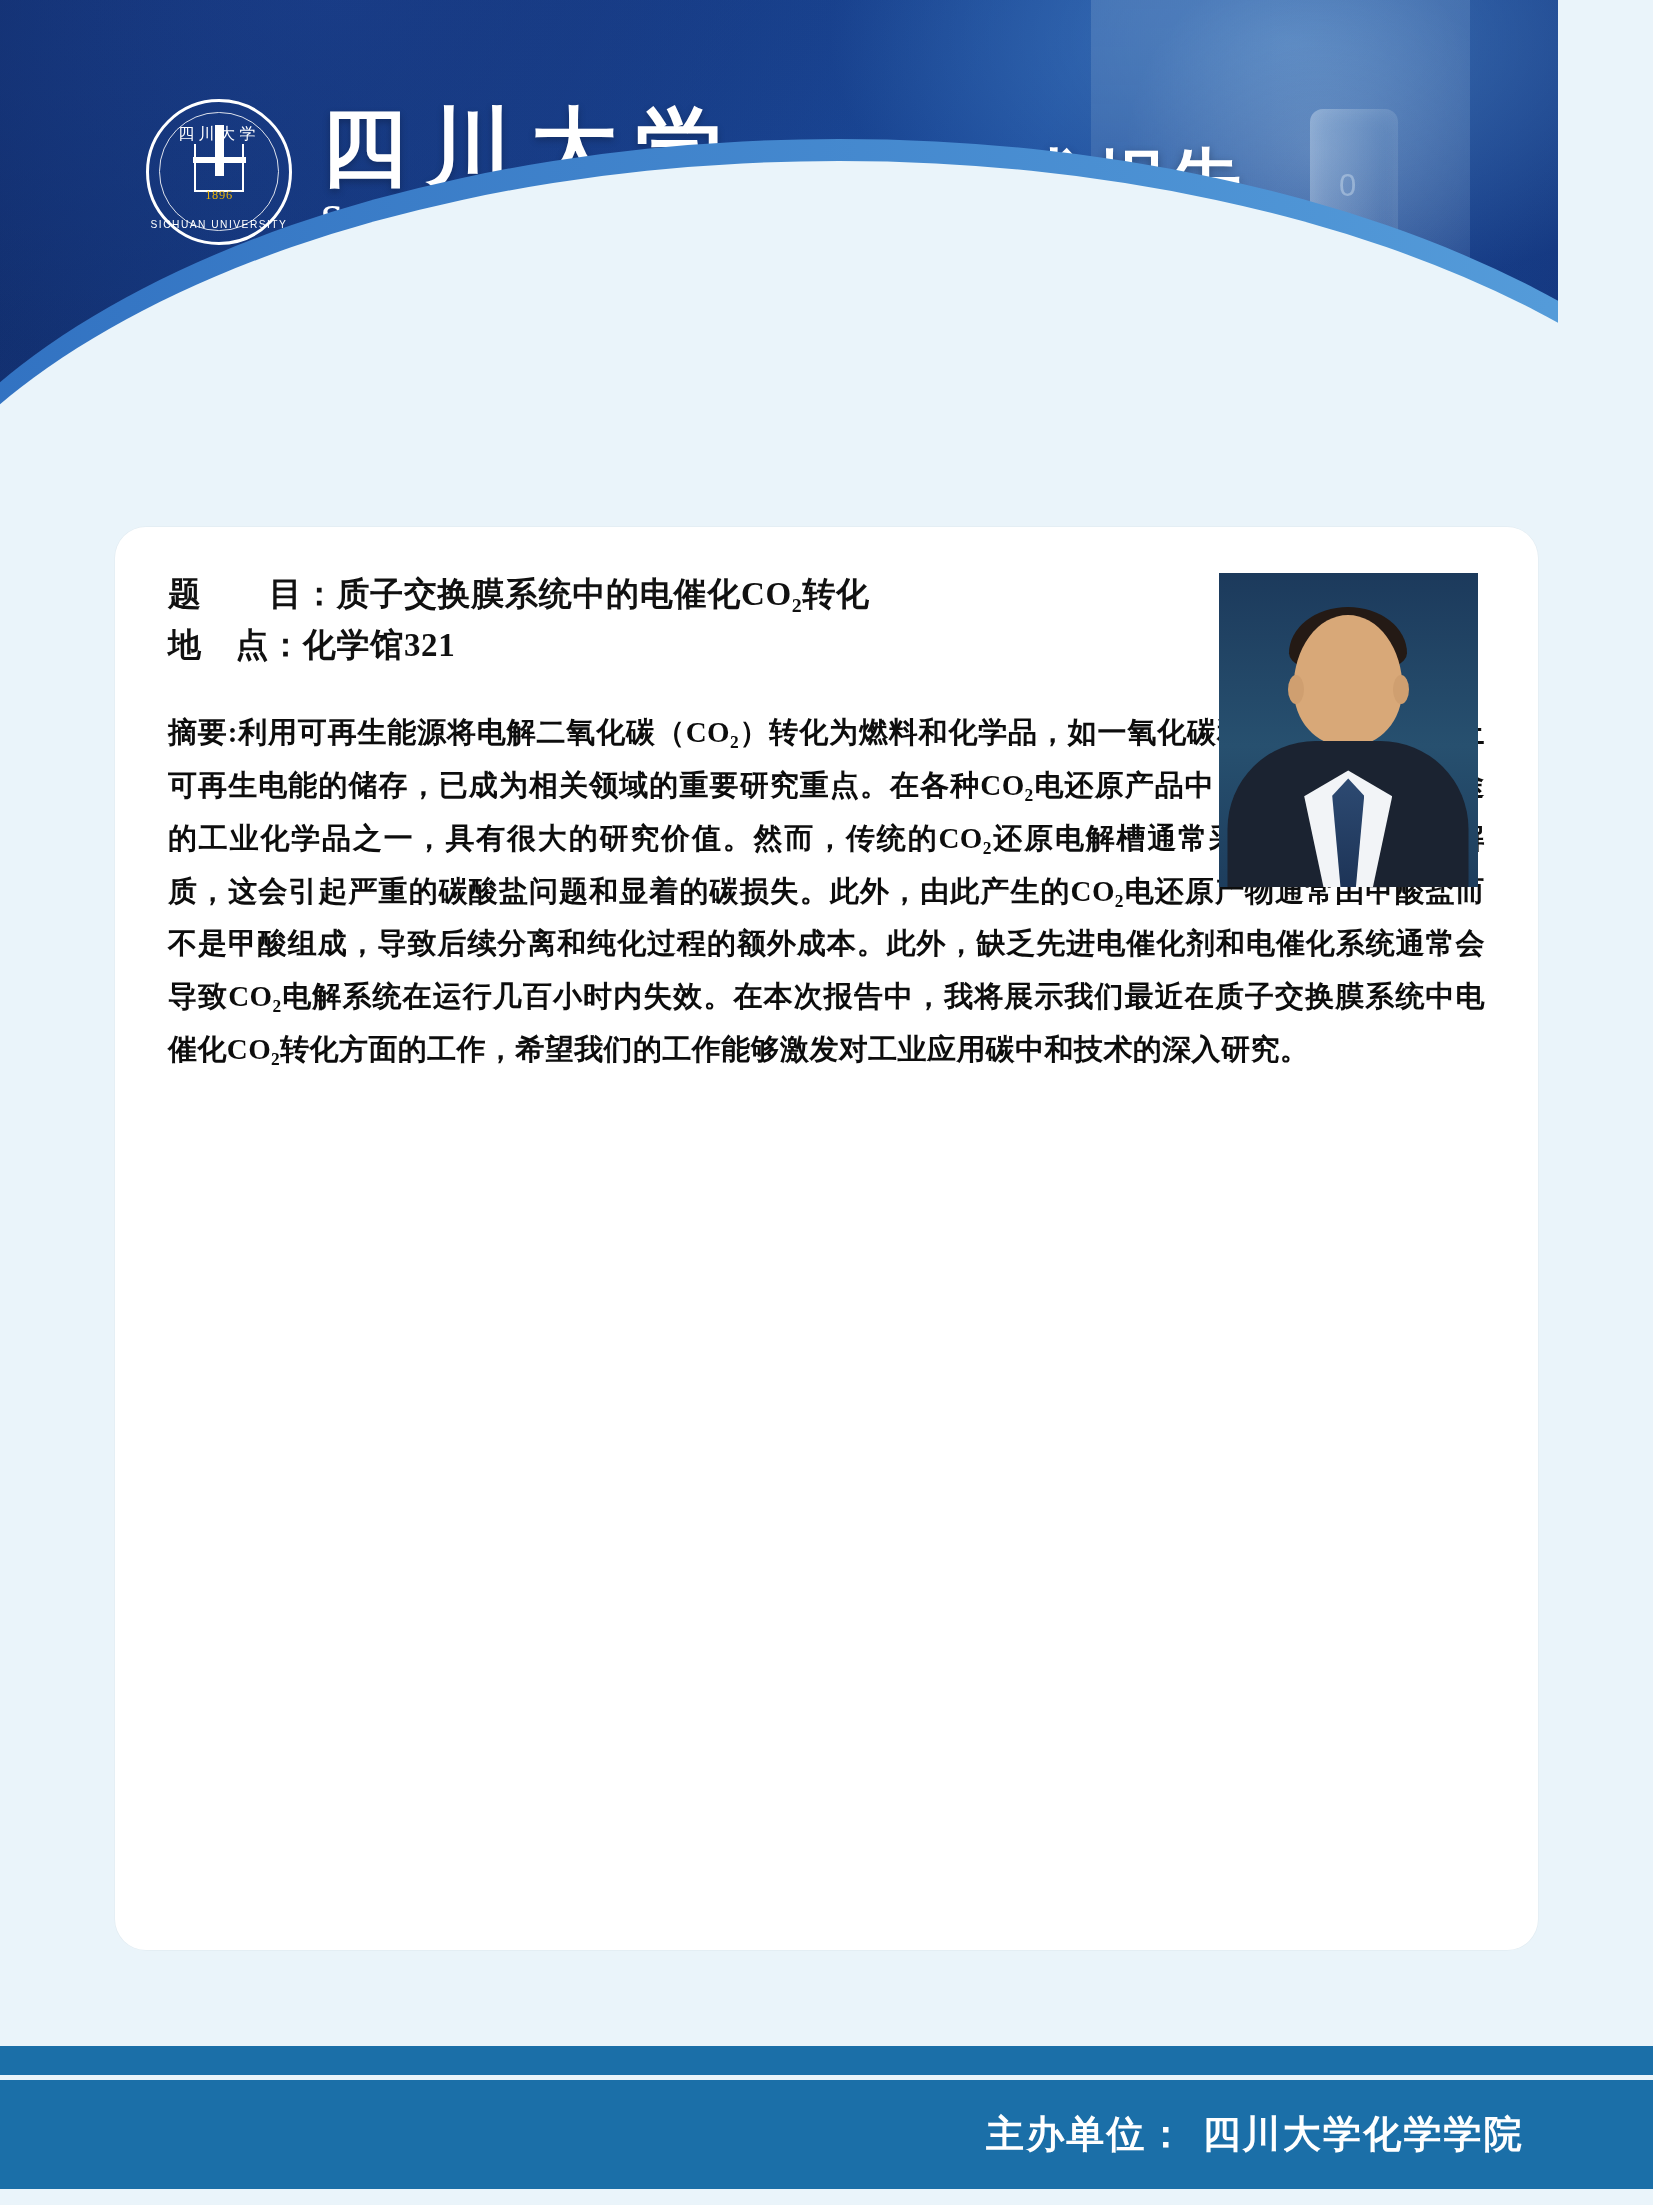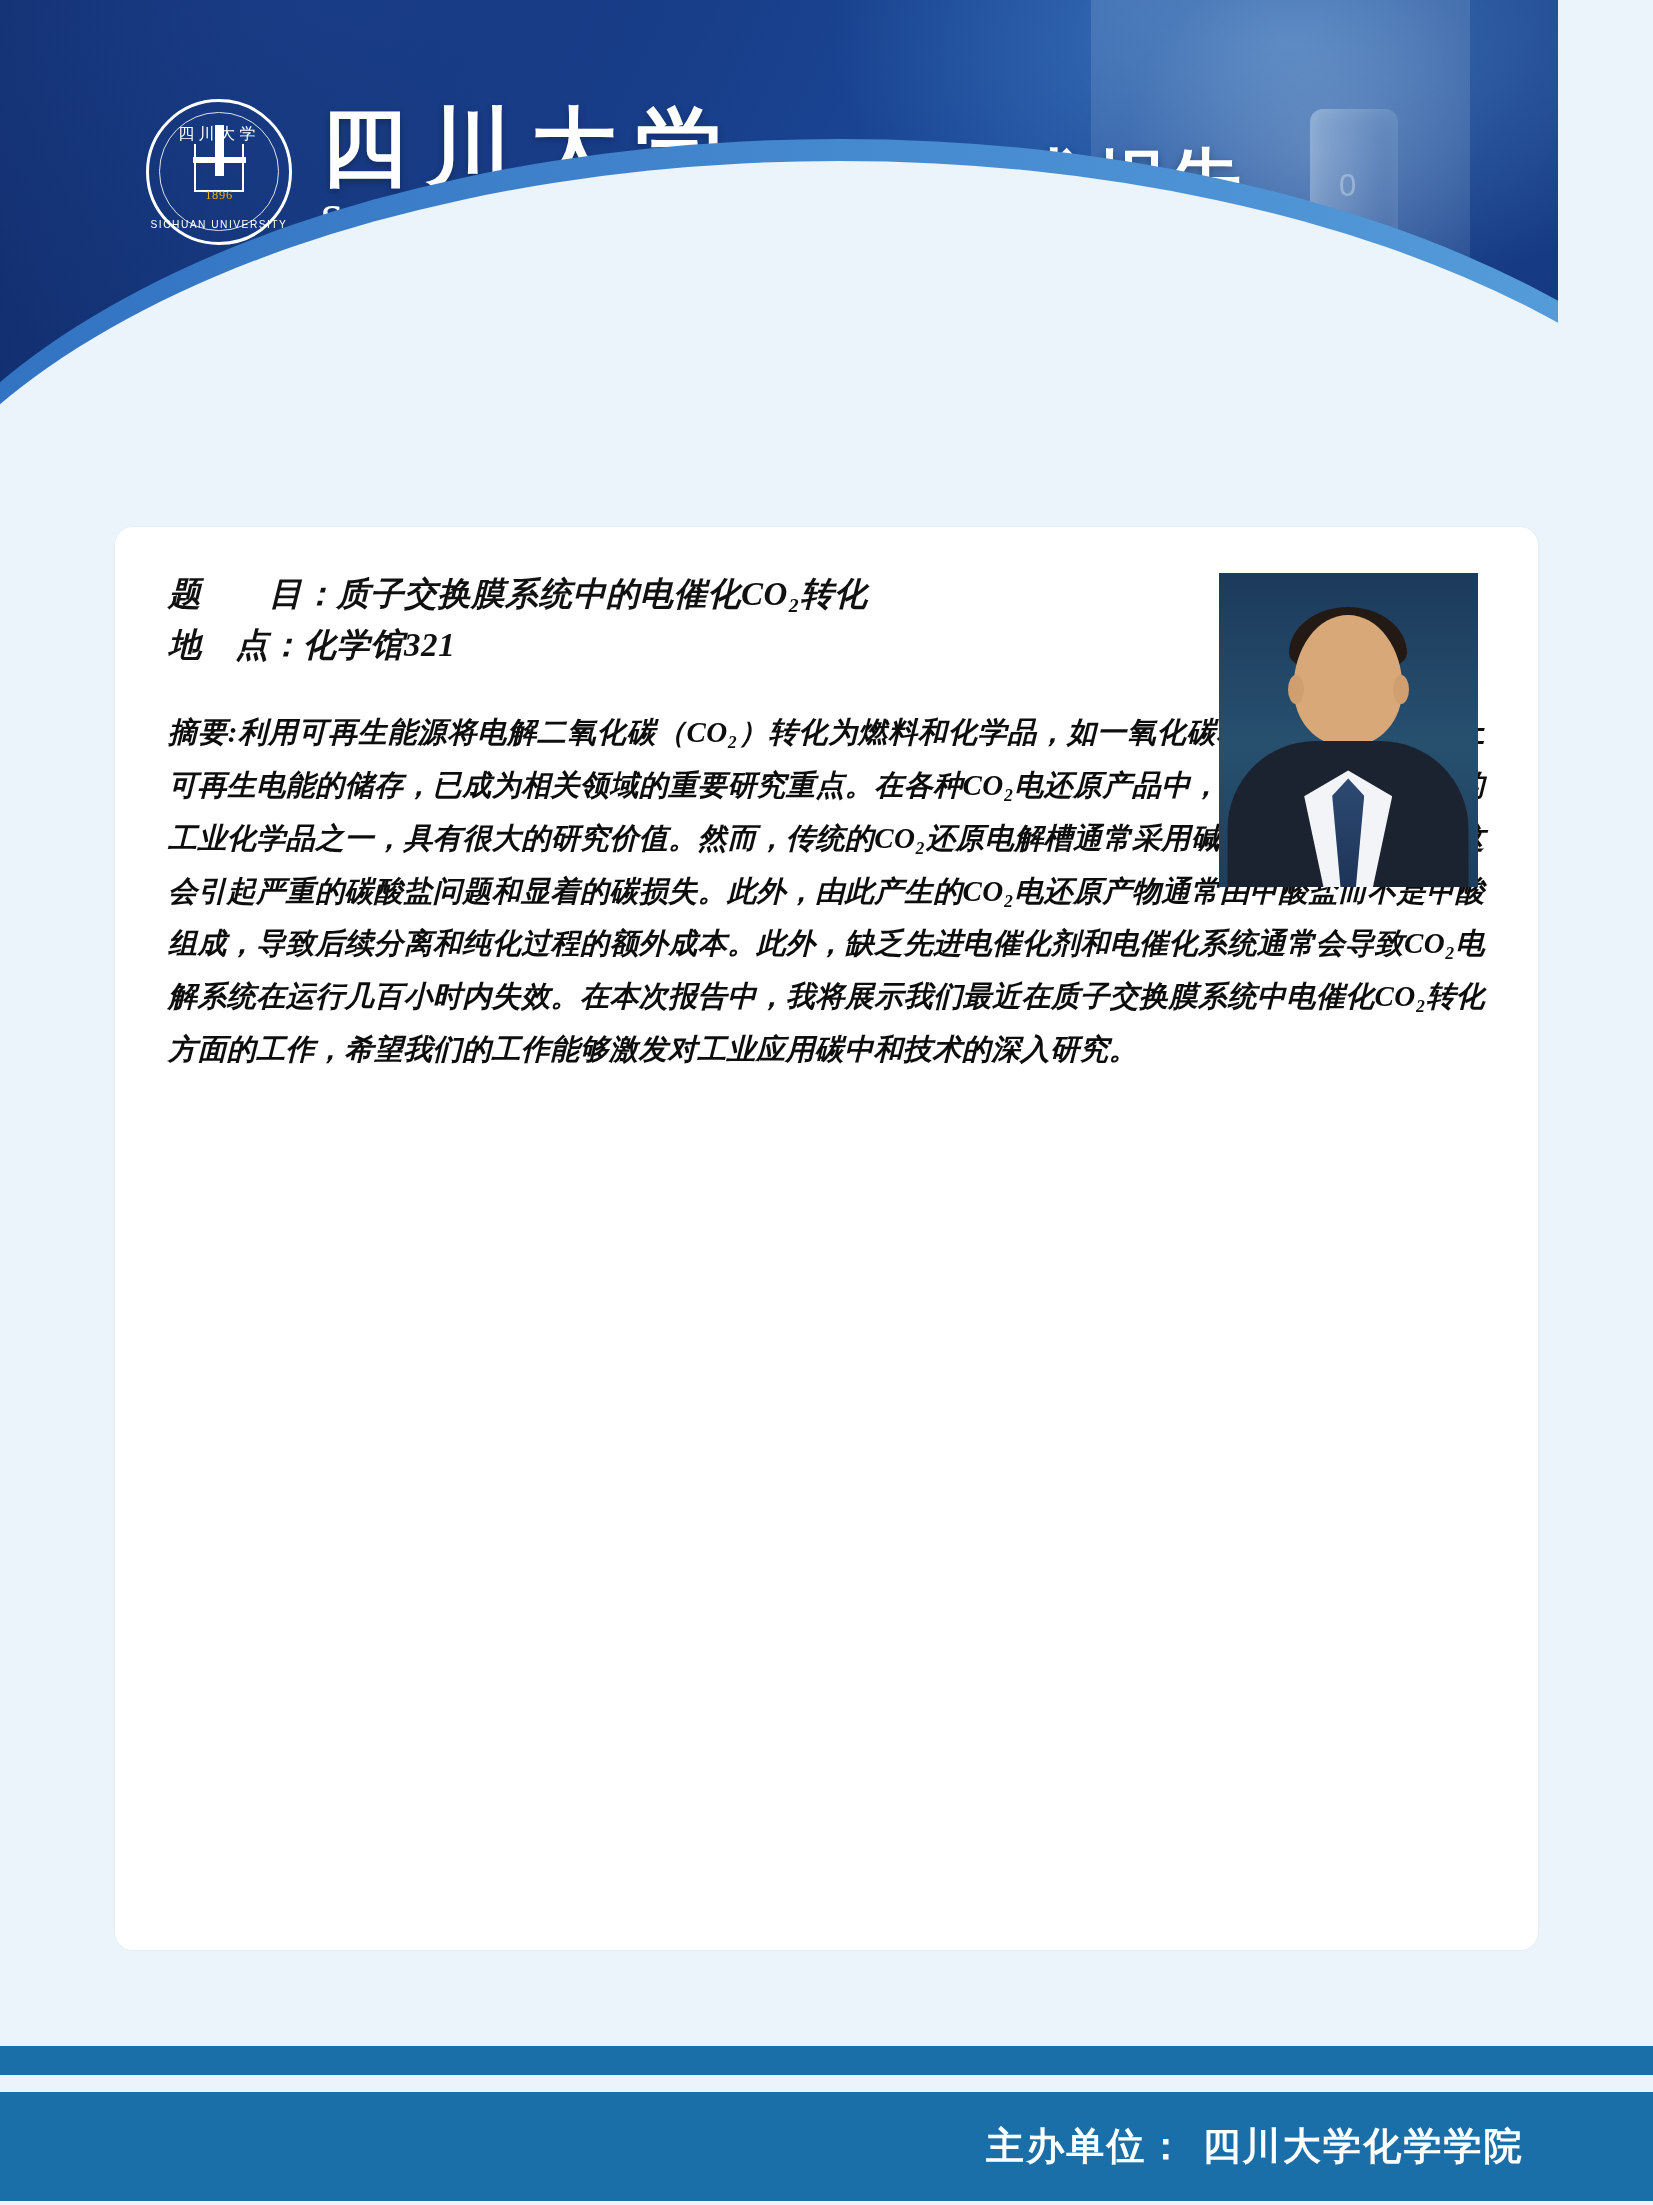--- a/index.html
+++ b/index.html
@@ -180,24 +180,23 @@
   }
 
   
   .card {
     position: absolute;
     left: 115px;
     top: 527px;
     width: 1423px;
     height: 1423px;
     background: #ffffff;
-    border-radius: 18px;
+    border-radius: 31px;
     box-shadow: 0 0 0 0.7px rgba(0,0,0,0.03);
     padding: 42px 53px 0 53px;
-    font-style: italic;
   }
 
   .meta { position: relative; }
   .meta-row {
     font-size: 33px;
     font-weight: bold;
     color: #111111;
     line-height: 1.55;
     letter-spacing: 0.7px;
     white-space: nowrap;
@@ -281,21 +280,21 @@
     background: #1b6fa8;
   }
   .footer-gap {
     position: absolute;
     left: 0; bottom: 109px;
     width: 1654px; height: 20.4px;
     background: #eaf4fa;
   }
   .footer {
     position: absolute;
-    left: 0; bottom: 4px;
+    left: 0; bottom: 16px;
     width: 1654px; height: 109px;
     background: #1b6fa8;
     display: flex;
     align-items: center;
     justify-content: flex-end;
     padding-right: 130px;
   }
   .footer-text {
     color: #ffffff;
     font-size: 38px;

